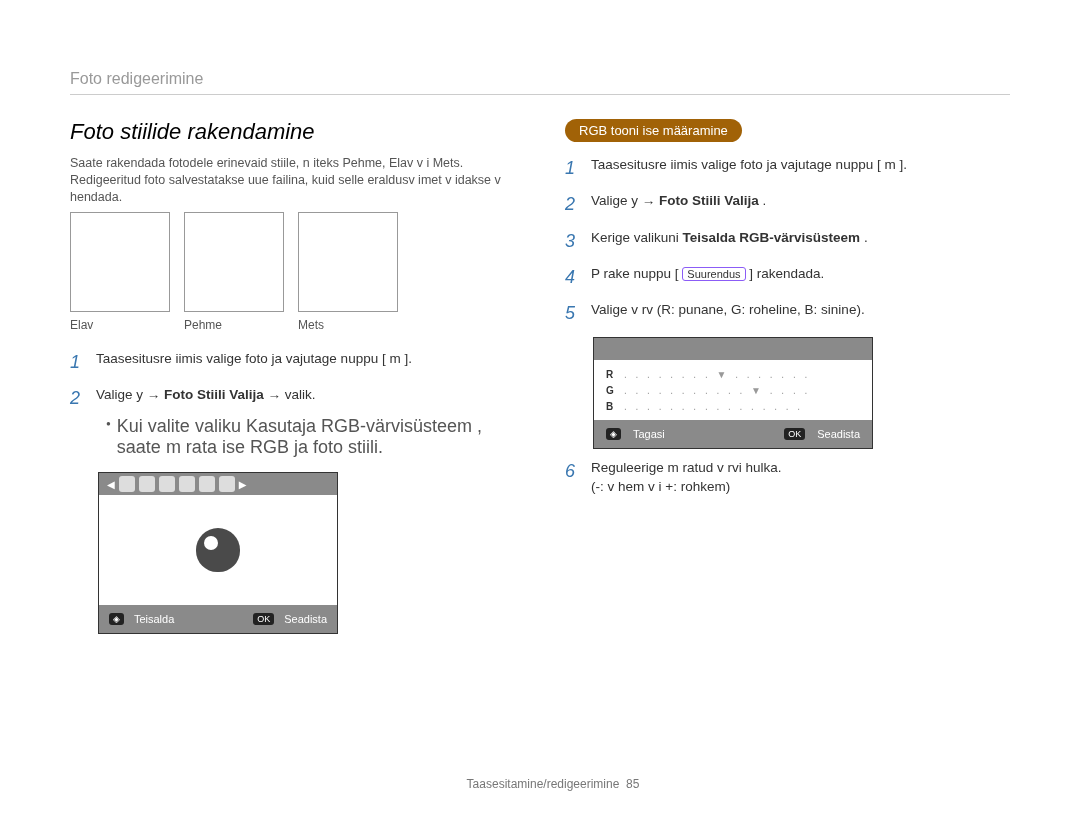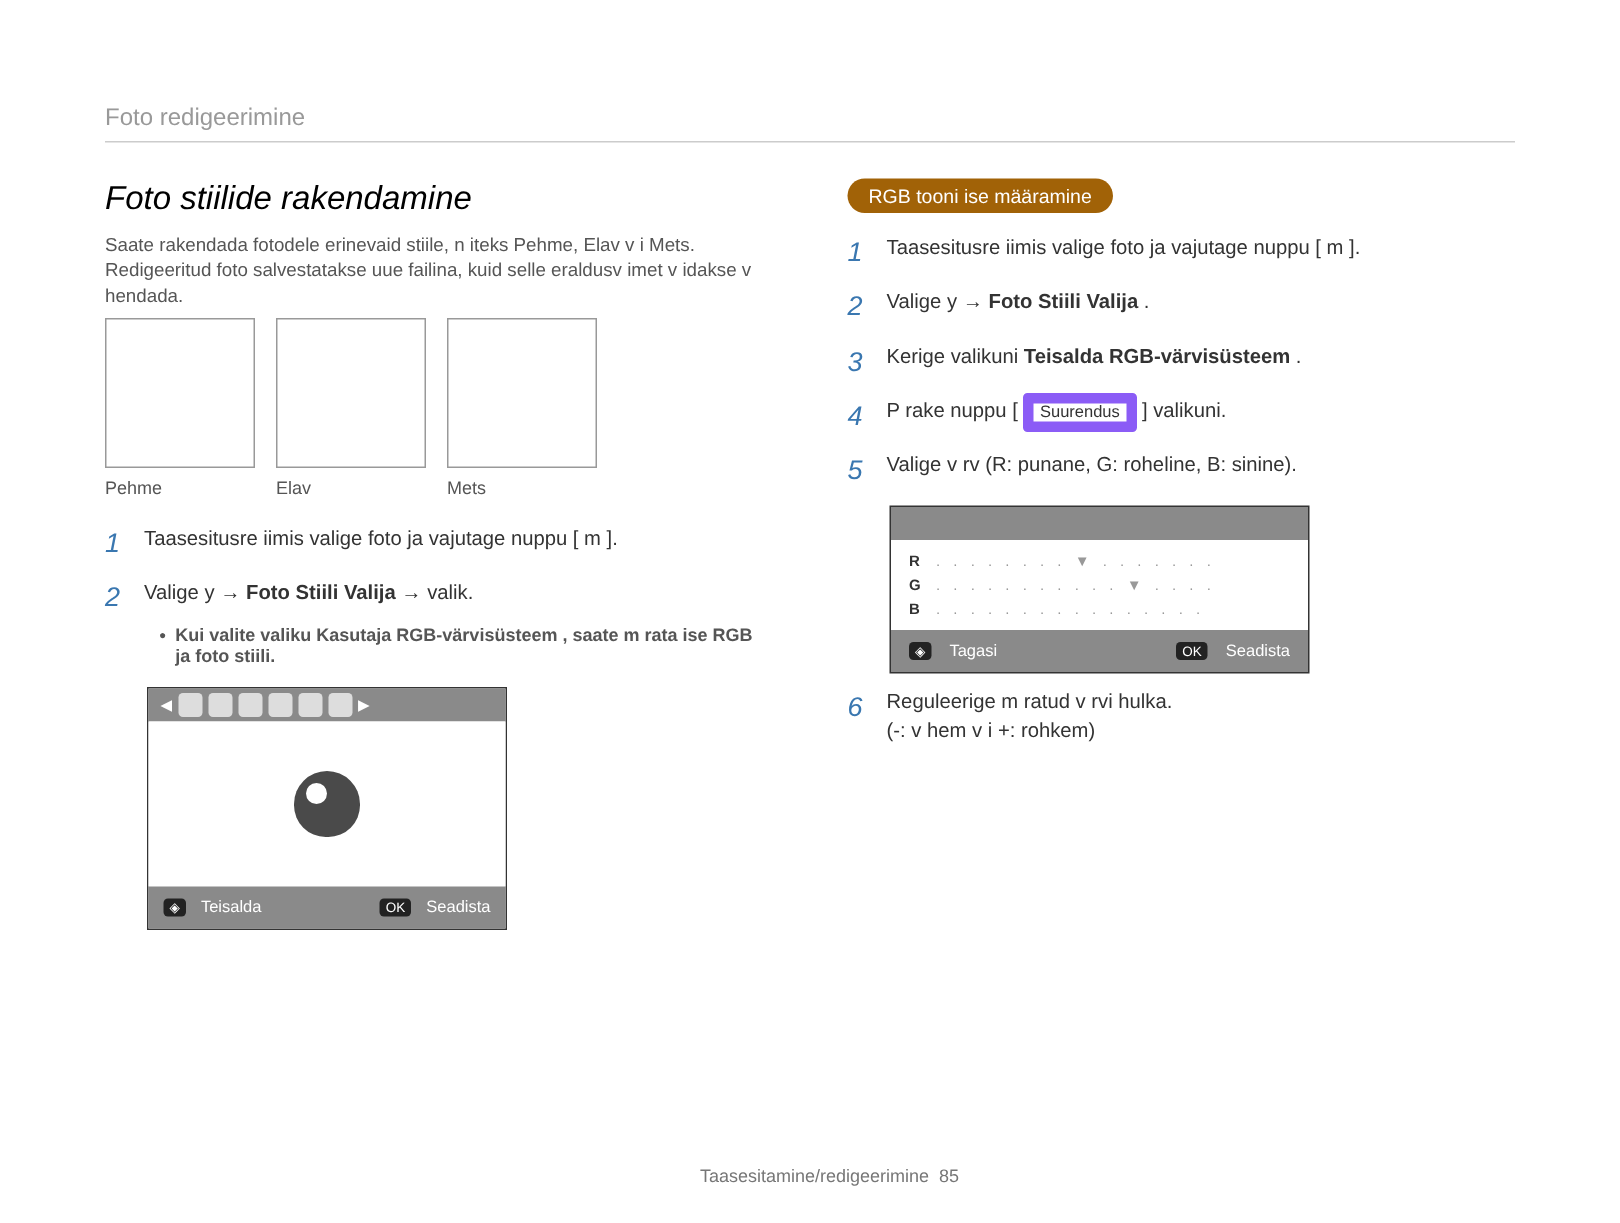--- a/index.html
+++ b/index.html
@@ -10,60 +10,60 @@
   .col { flex: 1; }
   .section-title { color: #000000; font-size: 22px; font-weight: normal; margin-bottom: 10px; font-style: italic; }
   .section-intro { font-size: 12.5px; color: #555; line-height: 1.35; }
   .thumbs { display: flex; gap: 14px; margin-top: 6px; }
   .thumb-box { display: flex; flex-direction: column; gap: 6px; }
   .thumb { width: 100px; height: 100px; border: 1px solid #999; }
   .thumb-label { font-size: 12px; color: #555; }
   .steps { margin-top: 18px; }
   .step { display: flex; gap: 10px; font-size: 13.5px; color: #333; margin-bottom: 12px; line-height: 1.35; }
   .step-num { color: #3a77b0; font-size: 18px; min-width: 16px; font-style: italic; }
-  .sub-bullet { font-size: 12px; color: #555; margin-left: 36px; margin-top: -6px; display: flex; gap: 6px; font-weight: bold; }
+  .sub-bullet { font-size: 18px; color: #555; margin-left: 36px; margin-top: -6px; display: flex; gap: 6px; }
   .sub-bullet::before { content: "●"; font-size: 8px; line-height: 16px; }
   .pill { display: inline-block; background: #a16207; color: #fff; border-radius: 14px; padding: 4px 14px; font-size: 13px; margin-bottom: 14px; }
   .device { width: 240px; border: 1px solid #333; margin-top: 8px; }
   .device-top { background: #8a8a8a; height: 22px; display:flex; align-items:center; gap:4px; padding:0 8px; }
   .mode-icon { width:16px; height:16px; background:#ddd; border-radius:3px; display:inline-block; }
   .device-body { height: 110px; background: #fff; display:flex; align-items:center; justify-content:center; }
   .blob { width:44px; height:44px; background:#4a4a4a; border-radius:50% 50% 48% 48%; position:relative; }
   .blob::after { content:""; position:absolute; left:8px; top:8px; width:14px; height:14px; background:#fff; border-radius:50%; }
   .device-bottom { background:#8a8a8a; height:28px; display:flex; align-items:center; gap:8px; padding:0 10px; font-size:11px; color:#fff; }
   .key { display:inline-block; background:#222; color:#fff; border-radius:3px; padding:1px 4px; font-size:9px; margin-right:2px; }
   .rgb-device { width: 280px; border:1px solid #333; margin: 6px 0 10px 28px; }
   .rgb-top { background:#8a8a8a; height:22px; }
   .rgb-body { padding:6px 12px; background:#fff; font-size:10px; color:#333; }
   .rgb-row { display:flex; align-items:center; gap:6px; height:16px; letter-spacing:3px; color:#999; }
   .rgb-row .lab { color:#333; font-weight:bold; width:12px; letter-spacing:0; }
   .rgb-bottom { background:#8a8a8a; height:28px; display:flex; align-items:center; gap:10px; padding:0 12px; font-size:11px; color:#fff; }
   .footer { position:absolute; bottom:24px; left:13px; width:1080px; text-align:center; font-size:12px; color:#777; }
-  .key-outline { border:7px solid #8b5cf6; border-radius:3px; padding:0 4px; font-size:11px; }
+  .key-outline { border:1px solid #8b5cf6; border-radius:3px; padding:0 4px; font-size:11px; }
 </style>
 </head>
 <body>
 
 <div class="page">
   <div class="breadcrumb">Foto redigeerimine</div>
 
   <div class="cols">
 
     <div class="col">
       <div class="section-title">Foto stiilide rakendamine</div>
       <div class="section-intro">Saate rakendada fotodele erinevaid stiile, n  iteks Pehme, Elav v  i Mets. Redigeeritud foto salvestatakse uue failina, kuid selle eraldusv  imet v  idakse v  hendada.</div>
 
       <div class="thumbs">
         <div class="thumb-box">
           <div class="thumb"></div>
-          <div class="thumb-label">Pehme</div>
+          <div class="thumb-label">Elav</div>
         </div>
         <div class="thumb-box">
           <div class="thumb"></div>
-          <div class="thumb-label">Elav</div>
+          <div class="thumb-label">Pehme</div>
         </div>
         <div class="thumb-box">
           <div class="thumb"></div>
           <div class="thumb-label">Mets</div>
         </div>
       </div>
 
       <div class="steps">
         <div class="step">
           <div class="step-num">1</div>
@@ -119,21 +119,21 @@
       </div>
       <div class="step">
         <div class="step-num">3</div>
         <div>
           <span>Kerige valikuni </span><b>Teisalda RGB-värvisüsteem</b><span>   .</span>
         </div>
       </div>
       <div class="step">
         <div class="step-num">4</div>
         <div>
-          <span>P    rake nuppu [ </span><span class="key-outline">Suurendus</span><span> ] valikuni.</span>
+          <span>P    rake nuppu [ </span><span class="key-outline">Suurendus</span><span> ] rakendada.</span>
         </div>
       </div>
       <div class="step">
         <div class="step-num">5</div>
         <div>Valige v  rv (R: punane, G: roheline, B: sinine).</div>
       </div>
 
       <div class="rgb-device">
         <div class="rgb-top"></div>
         <div class="rgb-body">

